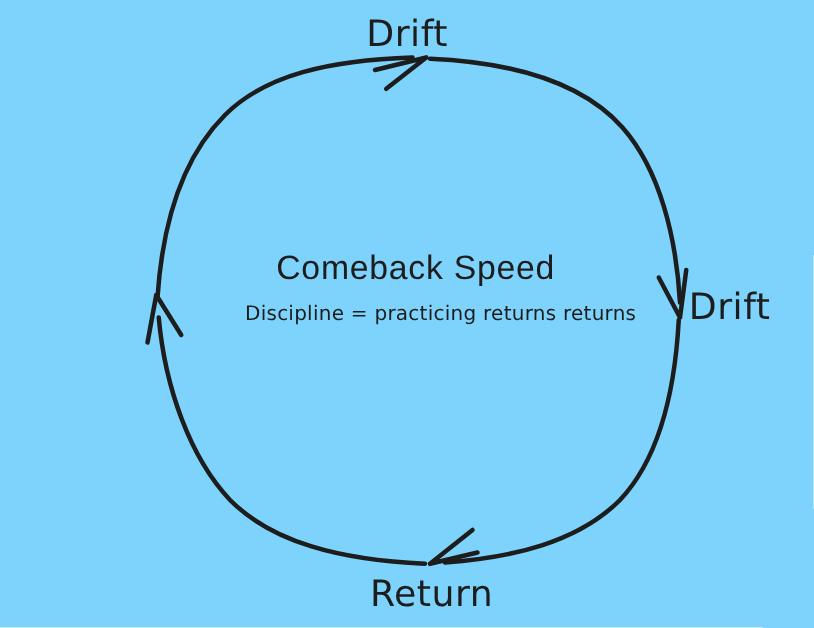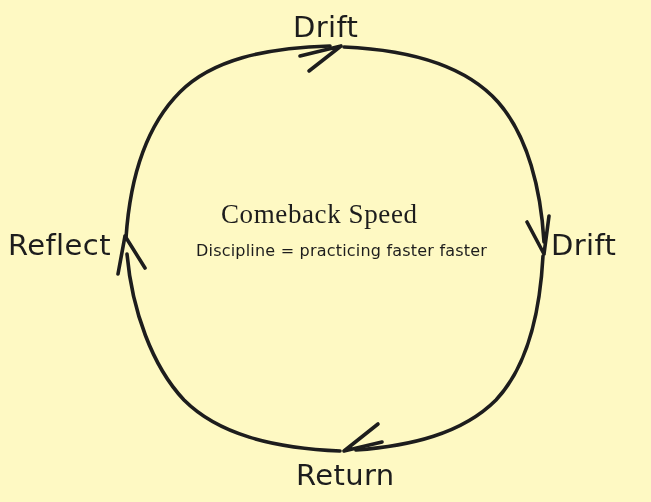--- a/index.html
+++ b/index.html
@@ -4,21 +4,21 @@
 <style>
   html, body {
     margin: 0;
     padding: 0;
     background: #ffffff;
   }
   #canvas {
     position: relative;
     width: 651px;
     height: 502px;
-    background: #fef9c3;
+    background: #7dd3fc;
     overflow: hidden;
     font-family: "DejaVu Sans", sans-serif;
   }
   #cycle-svg {
     position: absolute;
     left: 0;
     top: 0;
     width: 651px;
     height: 502px;
   }
@@ -26,21 +26,21 @@
     position: absolute;
     font-family: "DejaVu Sans", sans-serif;
     font-size: 29px;
     font-weight: 400;
     color: #1d1d1d;
     white-space: nowrap;
     letter-spacing: 0.4px;
   }
   .center-title {
     position: absolute;
-    font-family: Liberation Serif, serif;
+    font-family: Liberation Sans, sans-serif;
     font-size: 27px;
     color: #1d1d1d;
     white-space: nowrap;
     letter-spacing: 0.6px;
   }
   .center-subtitle {
     position: absolute;
     font-family: "DejaVu Sans", sans-serif;
     font-size: 16px;
     color: #1d1d1d;
@@ -86,19 +86,18 @@
 
     <path d="M 125 236 L 118 274 M 125 236 L 145 268" fill="none" stroke="#1d1d1d" stroke-width="3.6" stroke-linecap="round" stroke-linejoin="round"></path>
   </svg>
 
   <div class="node-label" id="label-drift">Drift</div>
 
   <div class="node-label" id="label-notice">Drift</div>
 
   <div class="node-label" id="label-return">Return</div>
 
-  <div class="node-label" id="label-reflect">Reflect</div>
 
   <div class="center-title" id="title-comeback">Comeback Speed</div>
 
-  <div class="center-subtitle" id="subtitle-comeback">Discipline = practicing faster faster</div>
+  <div class="center-subtitle" id="subtitle-comeback">Discipline = practicing returns returns</div>
 
 </div>
 
 </body></html>

